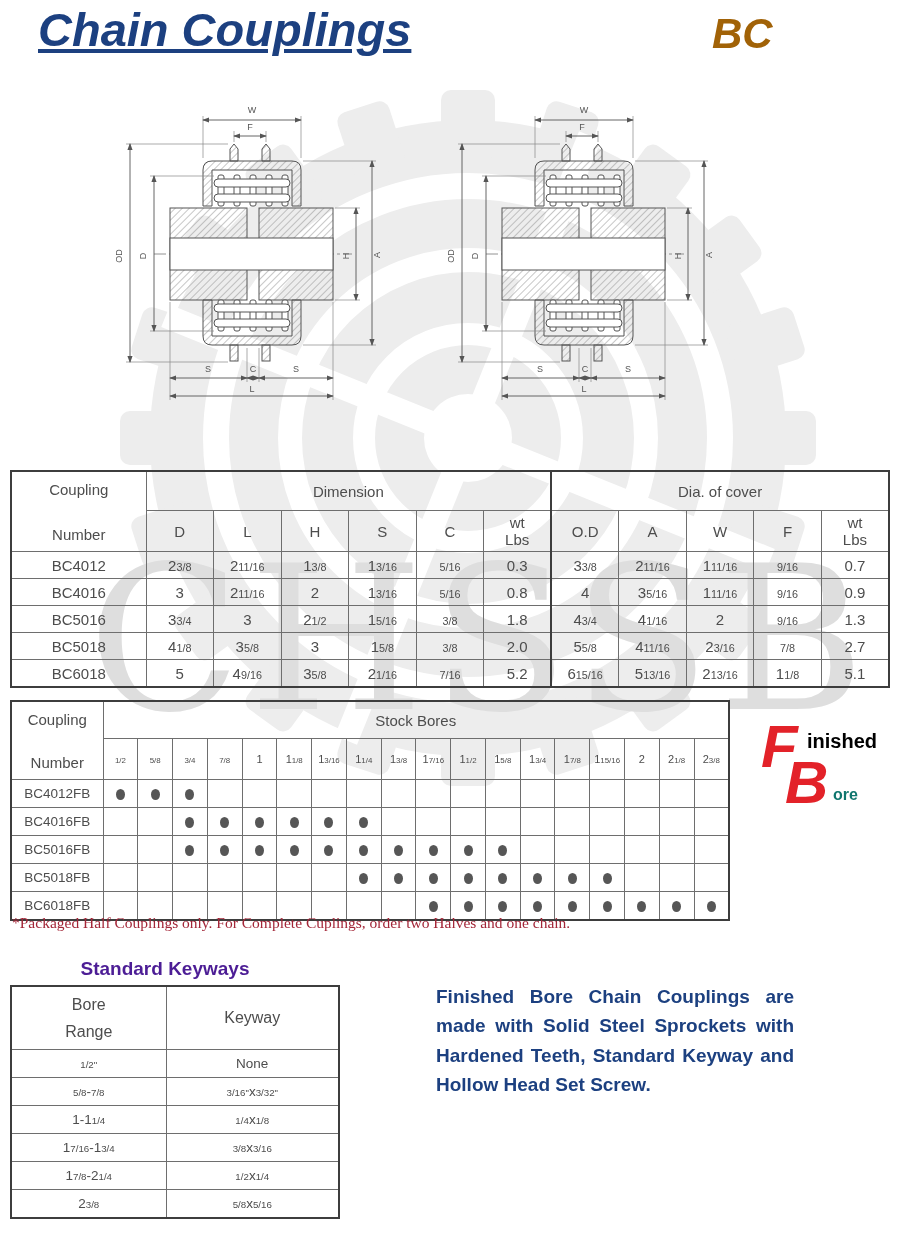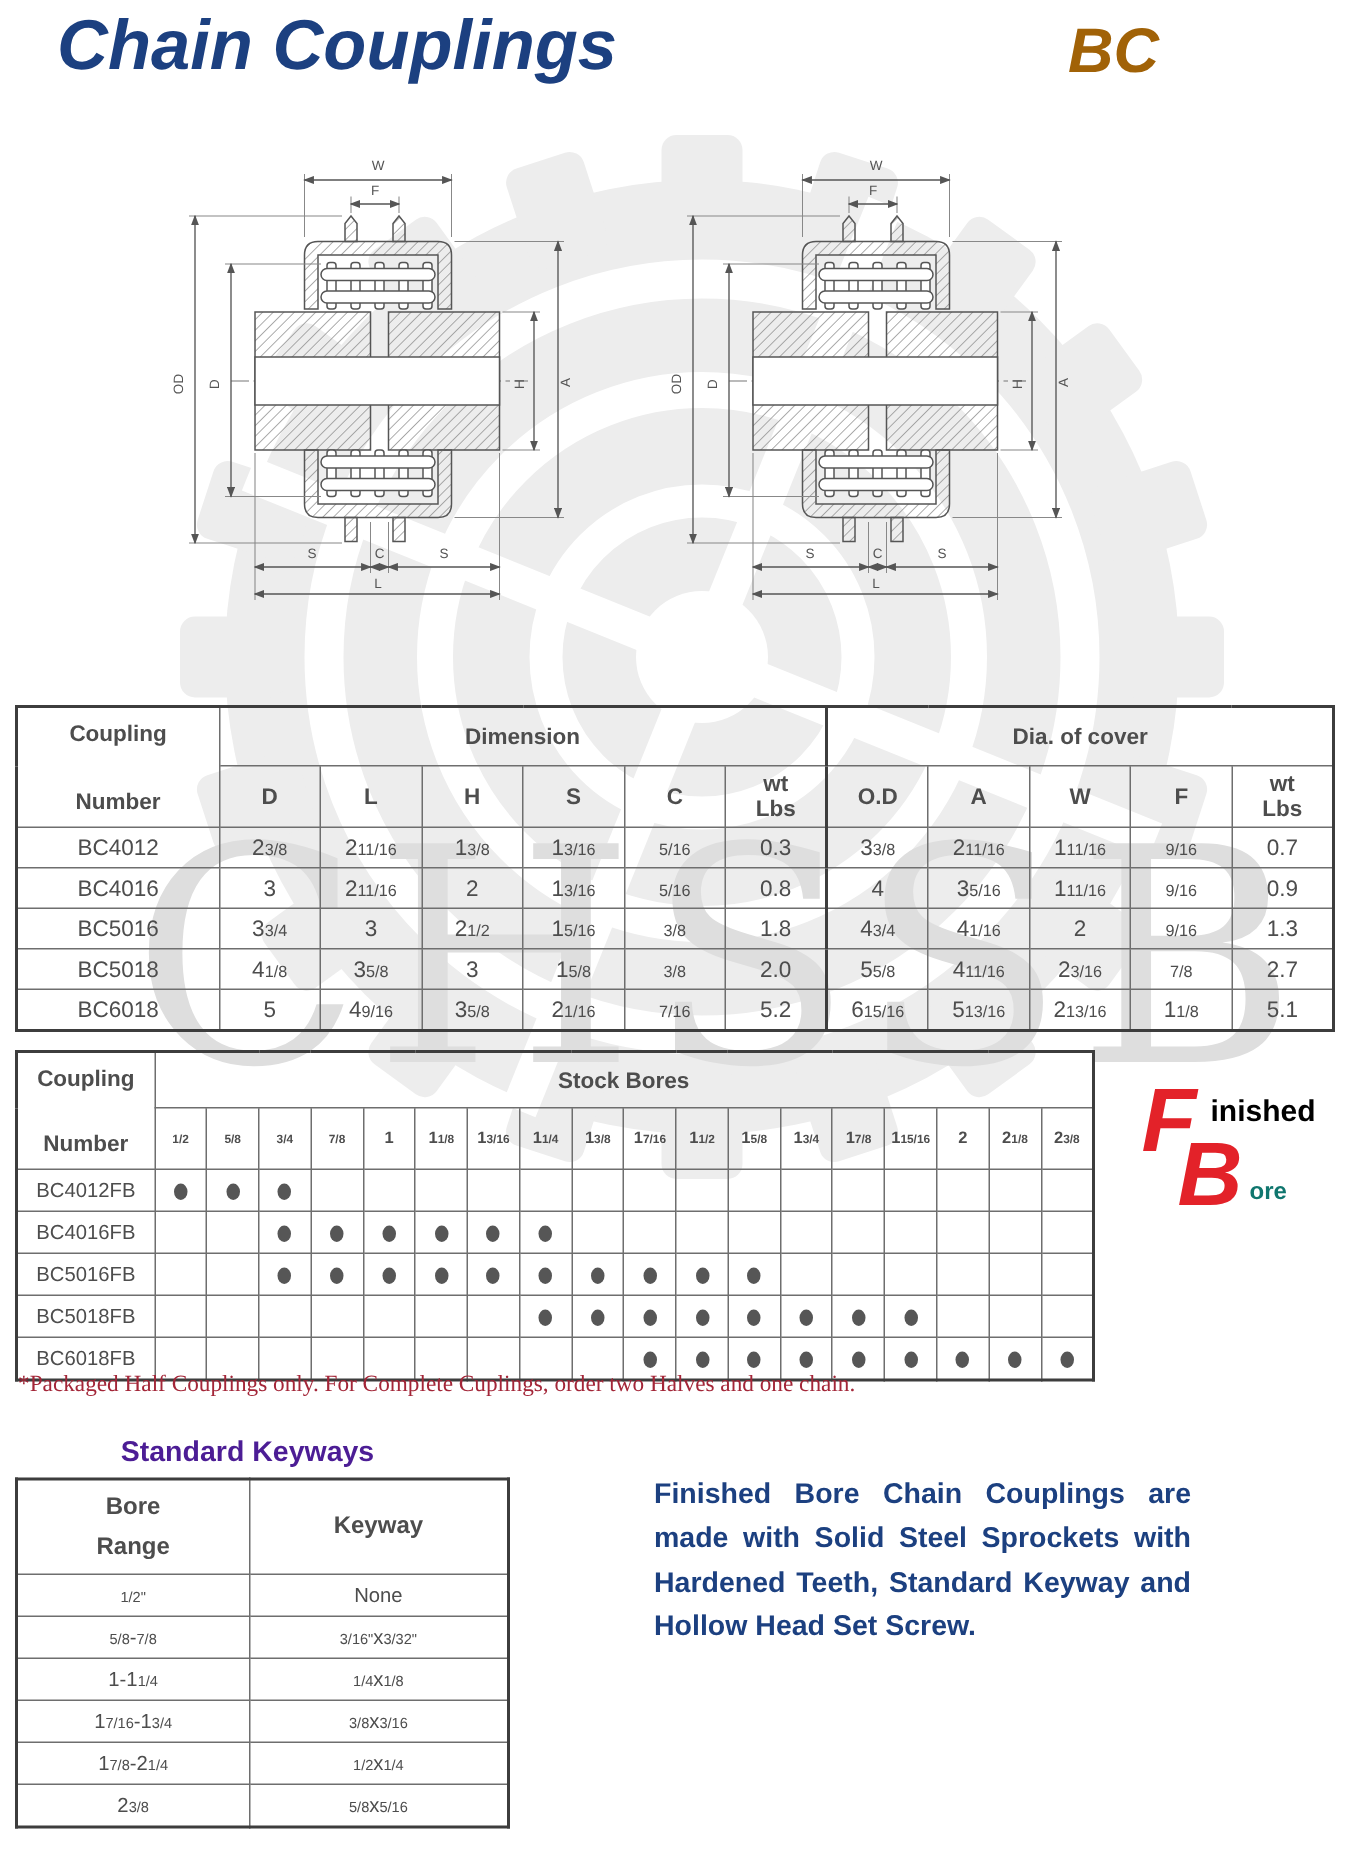--- a/index.html
+++ b/index.html
@@ -11,36 +11,36 @@
   .watermark-gear{left:0;top:30px;}
   .watermark-text{
     left:88px;top:540px;font-family:"DejaVu Serif",serif;font-size:200px;
     line-height:1;color:#dedede;letter-spacing:8px;font-weight:normal;
   }
   .content{position:relative;z-index:1;}
 
   
   .page-title{
     position:absolute;left:38px;top:2px;margin:0;
-    font-size:47px;font-weight:bold;font-style:italic;color:#1c4080;letter-spacing:0px;
+    font-size:47px;font-weight:bold;font-style:italic;color:#1c4080;letter-spacing:0px;text-decoration:underline;
   }
   .series-code{
     position:absolute;left:712px;top:10px;
     font-size:42px;font-weight:bold;font-style:italic;color:#a16207;
   }
 
   
   .diagrams{position:absolute;left:108px;top:98px;display:flex;gap:42px;}
   .diagram{width:290px;height:310px;}
   .diagram svg text{font-family:"Liberation Sans",sans-serif;}
 
   
   table{border-collapse:collapse;background:transparent;color:#4d4d4d;}
   th,td{border:1px solid #6e6e6e;text-align:center;vertical-align:middle;padding:0;}
-  th{font-weight:bold;margin-top:48px;}
+  th{font-weight:normal;margin-top:48px;}
   .fr{font-size:72%;}
 
   
   .dim-table{position:absolute;left:10px;top:470px;width:880px;table-layout:fixed;border:2px solid #3d3d3d;}
   .dim-table col.c0{width:135px;}
   .dim-table thead tr.grp th{height:38px;font-size:15px;}
   .dim-table thead tr.sub th{height:40px;font-size:15px;}
   .dim-table tbody td{height:26px;font-size:15px;}
   .dim-table .corner .two-line{display:flex;flex-direction:column;justify-content:space-between;height:62px;padding:8px 0;font-size:15px;}
   .sep{border-left:2px solid #3d3d3d !important;}

